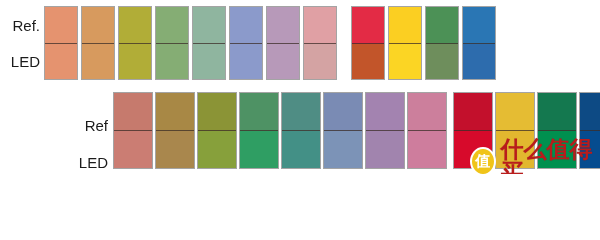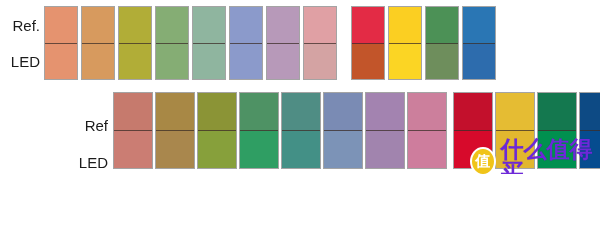--- a/index.html
+++ b/index.html
@@ -94,21 +94,21 @@
     color: #ffffff;
     font-size: 15px;
     font-weight: bold;
     display: flex;
     align-items: center;
     justify-content: center;
     line-height: 1;
     font-family: "DejaVu Sans", sans-serif;
   }
   #watermark .wm-text {
-    color: #6d28d9;
+    color: #b91c1c;
     font-size: 23px;
     font-weight: bold;
     letter-spacing: 0px;
     line-height: 1;
     font-family: "DejaVu Sans", sans-serif;
     text-shadow: 0 0 1px rgba(0,0,0,0.15);
   }
 </style>
 </head>
 <body>

